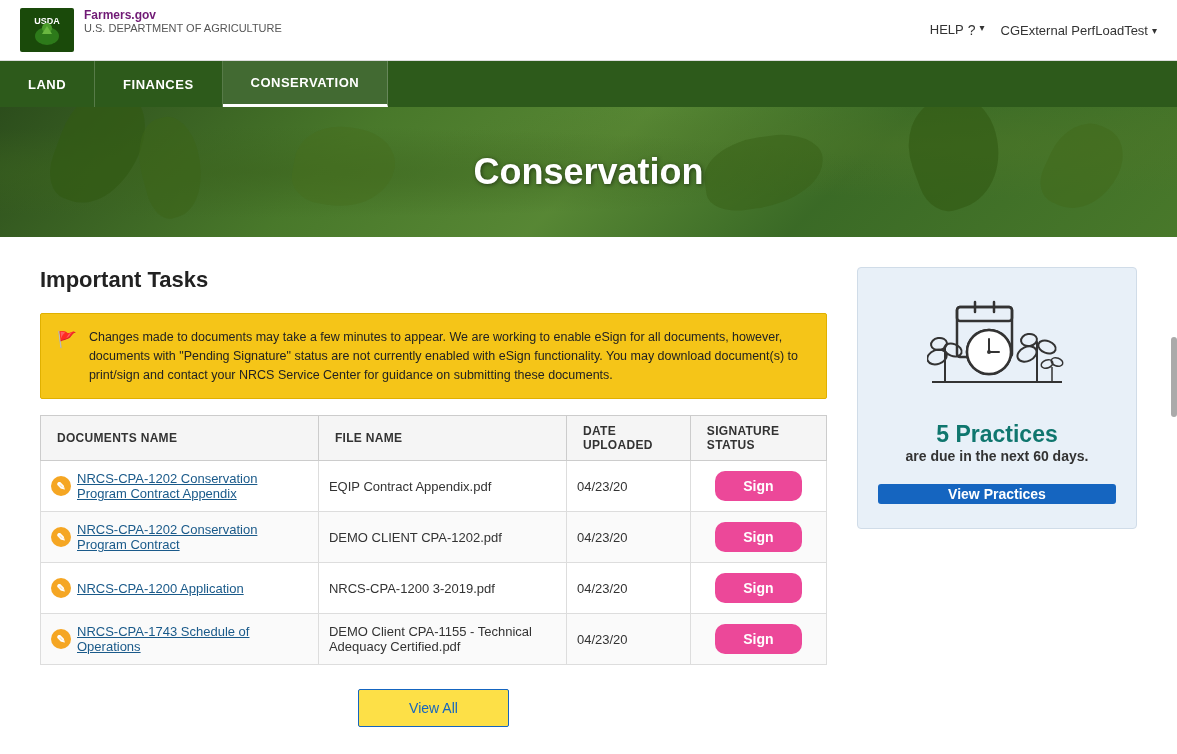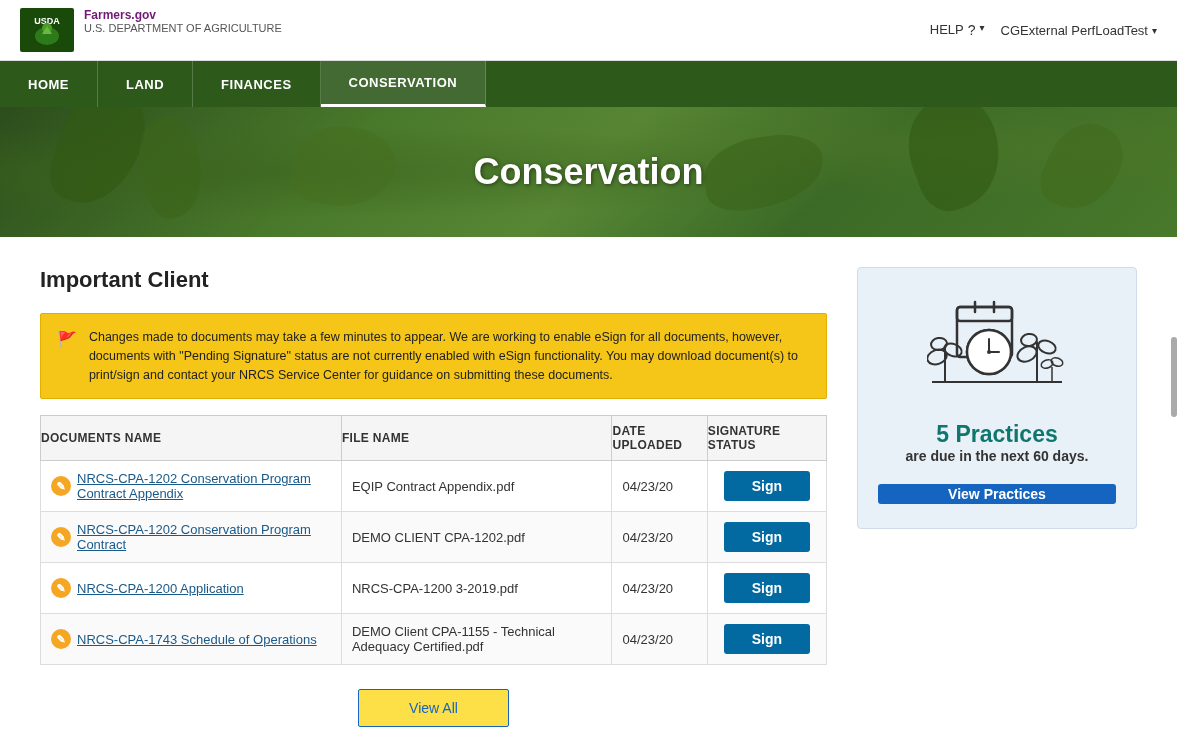--- a/index.html
+++ b/index.html
@@ -163,21 +163,21 @@
 
     
     .docs-table {
       width: 100%;
       border-collapse: collapse;
       border: 1px solid #ccc;
     }
     .docs-table th {
       background: #f5f5f5;
       border: 1px solid #ccc;
-      padding: 8px 0;
+      padding: 8px 16px;
       font-size: 12px;
       font-weight: bold;
       text-align: left;
       color: #333;
       text-transform: uppercase;
       letter-spacing: 0.3px;
     }
     .docs-table td {
       border: 1px solid #ddd;
       padding: 10px 10px;
@@ -186,27 +186,27 @@
     }
     .docs-table tr:nth-child(even) td {
       background: #fafafa;
     }
     .doc-link {
       color: #1a5a8a;
       text-decoration: underline;
       cursor: pointer;
     }
     .sign-btn {
-      background: #0369a1;
+      background: #ec4899;
       color: #fff;
       border: none;
       padding: 7px 28px;
       font-size: 14px;
       font-weight: 600;
-      border-radius: 3px;
+      border-radius: 10px;
       cursor: pointer;
       display: block;
       margin: 0 auto;
     }
     .doc-icon {
       width: 20px;
       height: 20px;
       background: #f5a623;
       border-radius: 50%;
       display: inline-flex;
@@ -319,21 +319,20 @@
       <span style="font-size:10px;">▾</span>
     </a>
     <div class="user-menu">
       <span>CGExternal PerfLoadTest</span>
       <span style="font-size:10px;">▾</span>
     </div>
   </div>
 </div>
 
 <nav class="main-nav">
-  <a class="nav-item">HOME</a>
   <a class="nav-item">LAND</a>
   <a class="nav-item">FINANCES</a>
   <a class="nav-item active">CONSERVATION</a>
 </nav>
 
 <div class="hero-banner">
   <div class="hero-bg"></div>
   <div class="hero-overlay"></div>
 
   <div class="plant-shapes">
@@ -343,21 +342,21 @@
     <div class="plant-blob" style="width:90px;height:110px;right:15%;top:-10px;transform:rotate(-20deg);background:rgba(50,90,20,0.65);"></div>
     <div class="plant-blob" style="width:70px;height:90px;right:5%;top:15px;transform:rotate(25deg);background:rgba(65,105,28,0.55);"></div>
     <div class="plant-blob" style="width:120px;height:70px;right:30%;top:30px;transform:rotate(-8deg);background:rgba(55,95,22,0.5);"></div>
   </div>
   <h1 class="hero-title">Conservation</h1>
 </div>
 
 <div class="main-content">
 
   <div class="left-section">
-    <h2 class="section-title">Important Client</h2>
+    <h2 class="section-title">Important Tasks</h2>
 
     <div class="alert-banner">
       <span class="alert-icon">🚩</span>
       <p class="alert-text">Changes made to documents may take a few minutes to appear. We are working to enable eSign for all documents, however, documents with "Pending Signature" status are not currently enabled with eSign functionality. You may download document(s) to print/sign and contact your NRCS Service Center for guidance on submitting these documents.</p>
     </div>
 
     <table class="docs-table">
       <thead>
         <tr>
           <th>DOCUMENTS NAME</th>

